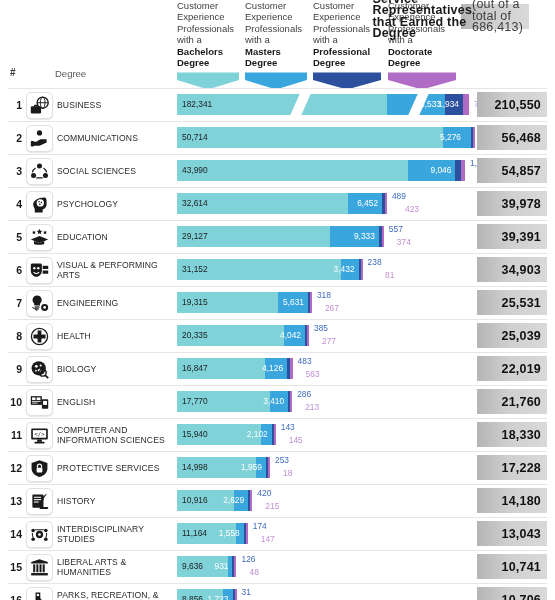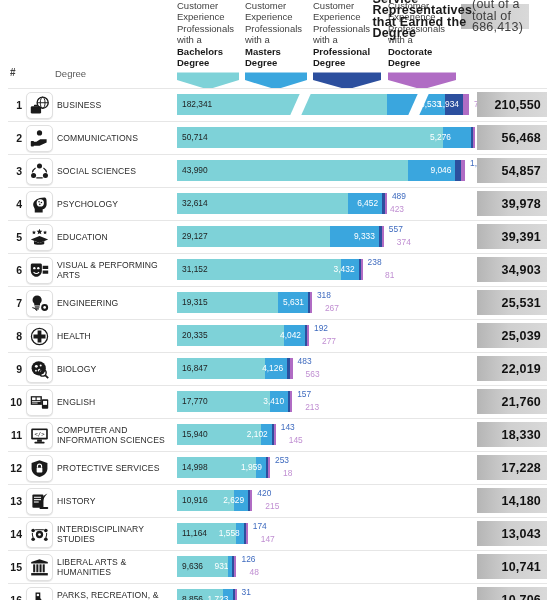--- a/index.html
+++ b/index.html
@@ -159,21 +159,21 @@
             <rect x="1" y="15" width="4" height="7" rx="1" fill="#1a1a1a"></rect>
           </svg>
         </div>
         <div class="dname">COMMUNICATIONS</div>
         <div class="bars" style="width: 297.948px;">
           <div class="seg s-bach" style="left: 0px; width: 266.249px;"></div>
           <div class="seg s-mast" style="left: 266.249px; width: 27.6991px;"></div>
           <div class="seg s-prof" style="left: 293.948px; width: 2px;"></div>
           <div class="seg s-doct" style="left: 295.948px; width: 2px;"></div>
           <div class="inlbl lbl-in-dark" style="left: 5px;">50,714</div>
-          <div class="inlbl lbl-in-light" style="left: 274px; transform: translateX(-100%);">5,276</div>
+          <div class="inlbl lbl-in-light" style="left: 284px; transform: translateX(-100%);">5,276</div>
           <div class="inlbl lbl-prof" style="left: 302.948px; top: -2px;">280</div>
           <div class="inlbl lbl-doct" style="left: 310.948px; top: 11px;">198</div>
         </div>
         <div class="total">56,468</div>
       </div>
       <div class="row" style="top: 154px;">
         <div class="rule"></div>
         <div class="rank">3</div>
         <div class="icon">
           <svg width="19" height="19" viewBox="0 0 24 24">
@@ -212,21 +212,21 @@
         </div>
         <div class="dname">PSYCHOLOGY</div>
         <div class="bars" style="width: 177px;">
           <div class="seg s-bach" style="left: 0px; width: 171.224px;"></div>
           <div class="seg s-mast" style="left: 171.224px; width: 33.8731px;"></div>
           <div class="seg s-prof" style="left: 205.097px; width: 2.56726px;"></div>
           <div class="seg s-doct" style="left: 207.664px; width: 2.22076px;"></div>
           <div class="inlbl lbl-in-dark" style="left: 5px;">32,614</div>
           <div class="inlbl lbl-in-light" style="left: 201.097px; transform: translateX(-100%);">6,452</div>
           <div class="inlbl lbl-prof" style="left: 214.885px; top: -2px;">489</div>
-          <div class="inlbl lbl-doct" style="left: 213px; top: 11px; text-align: center;">423</div>
+          <div class="inlbl lbl-doct" style="left: 228px; top: 11px; text-align: center;">423</div>
         </div>
         <div class="total">39,978</div>
       </div>
       <div class="row" style="top: 220px;">
         <div class="rule"></div>
         <div class="rank">5</div>
         <div class="icon">
           <svg width="19" height="19" viewBox="0 0 24 24">
             <path d="M12 10 L1 14.5 L12 19 L23 14.5 Z" fill="#1a1a1a"></path>
             <path d="M5 16.4 L5 20 C5 21.6 18 21.6 18 20 L18 16.4 L12 19 Z" fill="#1a1a1a"></path>
@@ -309,21 +309,21 @@
           </svg>
         </div>
         <div class="dname">HEALTH</div>
         <div class="bars" style="width: 132.001px;">
           <div class="seg s-bach" style="left: 0px; width: 106.759px;"></div>
           <div class="seg s-mast" style="left: 106.759px; width: 21.2206px;"></div>
           <div class="seg s-prof" style="left: 127.98px; width: 2.02126px;"></div>
           <div class="seg s-doct" style="left: 130.001px; width: 2px;"></div>
           <div class="inlbl lbl-in-dark" style="left: 5px;">20,335</div>
           <div class="inlbl lbl-in-light" style="left: 123.98px; transform: translateX(-100%);">4,042</div>
-          <div class="inlbl lbl-prof" style="left: 137.001px; top: -2px;">192</div>
+          <div class="inlbl lbl-prof" style="left: 137.001px; top: -2px;">385</div>
           <div class="inlbl lbl-doct" style="left: 145.001px; top: 11px;">277</div>
         </div>
         <div class="total">25,039</div>
       </div>
       <div class="row" style="top: 352px;">
         <div class="rule"></div>
         <div class="rank">9</div>
         <div class="icon">
           <svg width="19" height="19" viewBox="0 0 24 24">
             <circle cx="11" cy="10.5" r="9" fill="#1a1a1a"></circle>
@@ -363,21 +363,21 @@
           </svg>
         </div>
         <div class="dname">ENGLISH</div>
         <div class="bars" style="width: 115.195px;">
           <div class="seg s-bach" style="left: 0px; width: 93.2927px;"></div>
           <div class="seg s-mast" style="left: 93.2927px; width: 17.9025px;"></div>
           <div class="seg s-prof" style="left: 111.195px; width: 2px;"></div>
           <div class="seg s-doct" style="left: 113.195px; width: 2px;"></div>
           <div class="inlbl lbl-in-dark" style="left: 5px;">17,770</div>
           <div class="inlbl lbl-in-light" style="left: 107.195px; transform: translateX(-100%);">3,410</div>
-          <div class="inlbl lbl-prof" style="left: 120.195px; top: -2px;">157</div>
+          <div class="inlbl lbl-prof" style="left: 120.195px; top: -2px;">286</div>
           <div class="inlbl lbl-doct" style="left: 128.195px; top: 11px;">213</div>
         </div>
         <div class="total">21,760</div>
       </div>
       <div class="row" style="top: 418px;">
         <div class="rule"></div>
         <div class="rank">11</div>
         <div class="icon">
           <svg width="19" height="19" viewBox="0 0 24 24">
             <rect x="1.5" y="3" width="21" height="14" rx="1.6" fill="#1a1a1a"></rect>

